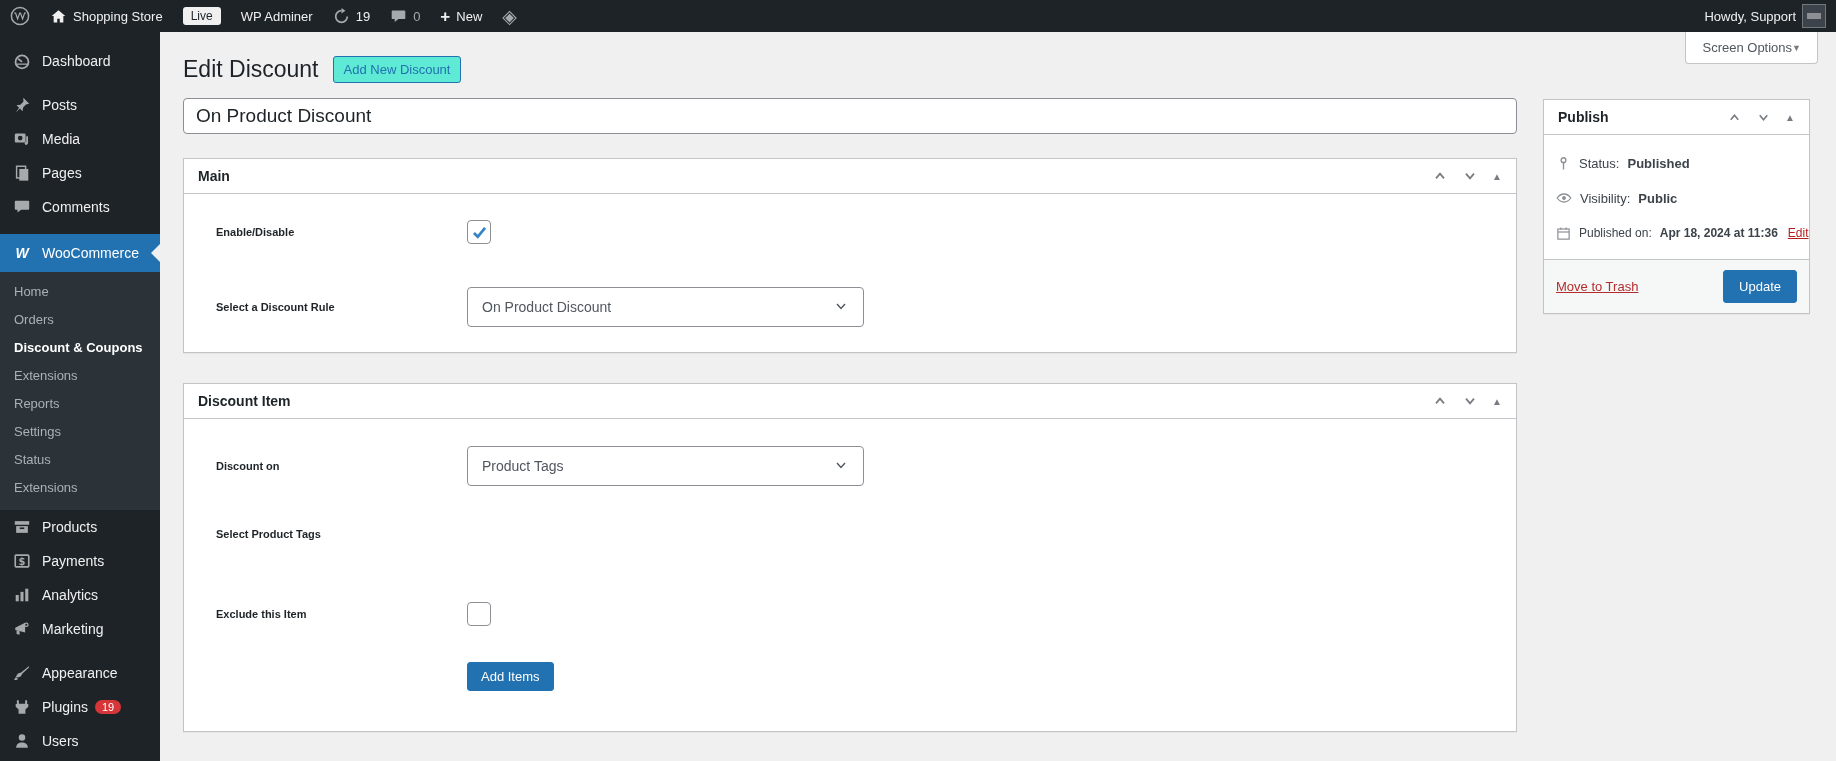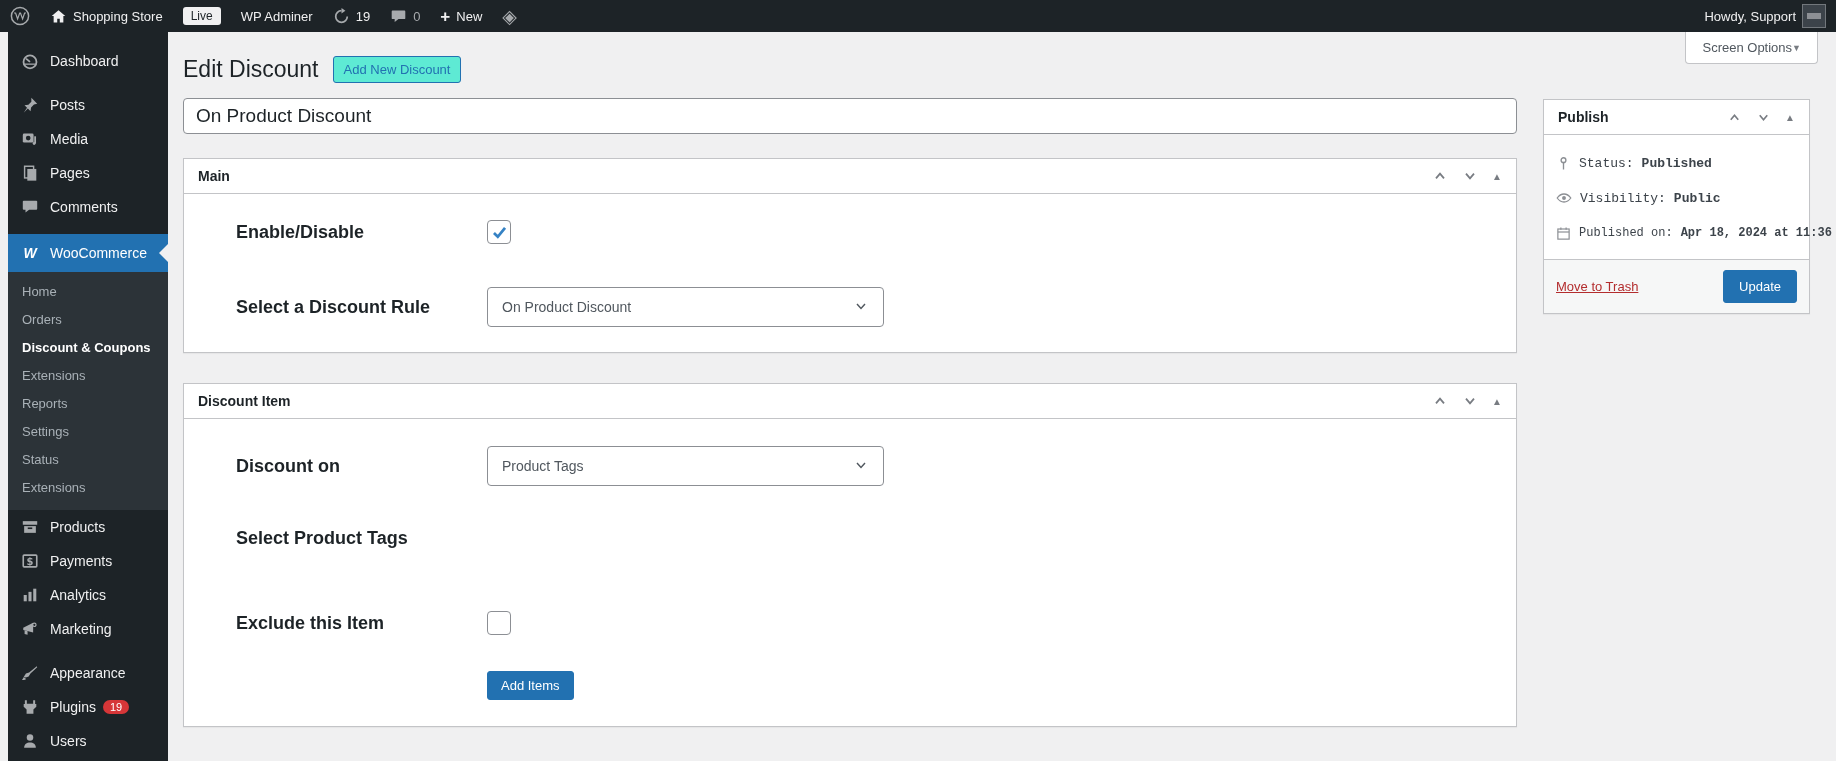--- a/index.html
+++ b/index.html
@@ -12,21 +12,21 @@
   .ab-item svg { display:block; }
   .ab-count-dim { color:#a7aaad; }
   .live-badge { background:#f0f0f1; color:#1d2327; border-radius:3px; padding:2px 8px; font-size:12px; line-height:14px; }
   .ab-right { margin-left:auto; display:flex; align-items:center; }
   .avatar { width:24px; height:24px; background:#3c434a; border:1px solid #72777c; display:flex; align-items:center; justify-content:center; }
   .avatar span { display:block; width:14px; height:6px; background:#8c8f94; }
   .diamond-glyph { font-size:19px; color:#a7aaad; line-height:1; }
   .plus-glyph { font-size:17px; font-weight:bold; line-height:1; }
 
   
-  #sidebar { position:absolute; top:32px; left:8px; width:160px; height:729px; background:#1d2327; padding-top:12px; z-index:40; }
+  #sidebar { position:absolute; top:32px; left:0; width:160px; height:729px; background:#1d2327; padding-top:12px; z-index:40; }
   .mi { height:34px; display:flex; align-items:center; padding-left:12px; color:#f0f0f1; font-size:14px; cursor:pointer; }
   .mi .mico { width:20px; height:20px; margin-right:10px; display:flex; align-items:center; justify-content:center; color:#a7aaad; }
   .mi-sep { height:10px; }
   .mi-active { background:#2271b1; color:#fff; height:38px; position:relative; }
   .mi-active .mico { color:#fff; font-weight:bold; font-style:italic; }
   .mi-arrow { position:absolute; right:0; top:50%; margin-top:-9px; width:0; height:0; border-top:9px solid transparent; border-bottom:9px solid transparent; border-right:9px solid #f0f0f1; }
   .submenu { background:#2c3338; padding:6px 0 8px; }
   .smi { height:28px; line-height:28px; padding-left:14px; color:#a9b1b7; font-size:13px; cursor:pointer; }
   .smi-active { color:#fff; font-weight:bold; }
   .badge { background:#d63638; color:#fff; border-radius:9px; font-size:11px; padding:1px 7px; margin-left:7px; font-weight:normal; }
@@ -46,41 +46,41 @@
   .title-input { width:100%; height:36px; border:1px solid #8c8f94; border-radius:4px; background:#fff; padding:0 12px; font-size:19px; color:#1d2327; font-family:inherit; margin-bottom:24px; display:block; }
 
   .postbox { background:#fff; border:1px solid #c3c4c7; box-shadow:0 1px 1px rgba(0,0,0,.04); margin-bottom:30px; }
   .pb-header { height:35px; display:flex; align-items:center; padding:0 14px; border-bottom:1px solid #c3c4c7; }
   .pb-title { font-size:14px; font-weight:bold; color:#1d2327; }
   .pb-controls { margin-left:auto; display:flex; align-items:center; gap:14px; color:#787c82; }
   .pb-controls .ctl { cursor:pointer; display:flex; align-items:center; }
   .tri { font-size:10px; color:#787c82; }
 
   .frow { display:flex; align-items:center; padding-left:32px; }
-  .flabel { width:251px; font-weight:bold; font-size:18px; color:#1d2327; flex:none;margin-left:20px; }
+  .flabel { width:251px; font-weight:bold; font-size:11px; color:#1d2327; flex:none; }
 
   .fakeselect { width:397px; height:40px; border:1px solid #8c8f94; border-radius:4px; background:#fff; display:flex; align-items:center; padding:0 14px; color:#50575e; font-size:14px; cursor:pointer; }
   .fakeselect .sel-arrow { margin-left:auto; }
 
   .checkbox { width:24px; height:24px; border:1px solid #8c8f94; border-radius:4px; background:#fff; display:flex; align-items:center; justify-content:center; cursor:pointer; }
 
   
   .combo { position:relative; width:452px; }
   .tags-input { width:452px; height:44px; border:2px solid #1e1e1e; background:#fff; padding:0 10px; font-size:14px; font-family:inherit; display:block; }
   .dropdown { position:absolute; top:44px; left:0; width:452px; background:#fff; border:1px solid #b0b3b8; border-top:none; z-index:5; box-shadow:0 2px 4px rgba(0,0,0,.1); border-radius:0 0 3px 3px; }
   .dd-option { height:35px; line-height:35px; padding:0 10px; font-size:13px; color:#666; cursor:pointer; position:relative; }
   .dd-option.hl { background:#1b79ae; color:#fff; }
   .hand-cursor { position:absolute; left:255px; top:20px; z-index:6; }
 
   .add-items-btn { background:#2271b1; border:1px solid #2271b1; color:#ffffff; border-radius:3px; padding:6px 13px; font-size:13px; font-family:inherit; cursor:pointer; }
 
   
   #publish-box { margin-bottom:0; }
   .pub-body { padding:18px 12px 16px; }
-  .pub-row { display:flex; align-items:center; gap:8px; height:20px; margin-bottom:15px; color:#3c434a; white-space:nowrap;font-family:Liberation Mono, monospace; }
+  .pub-row { display:flex; align-items:center; gap:8px; height:20px; margin-bottom:15px; color:#3c434a; white-space:nowrap; }
   .pub-row:last-child { margin-bottom:0; }
   .pub-row .picon { color:#8c8f94; flex:none; display:flex; }
   .pub-strong { font-weight:bold; }
   .edit-link { color:#b91c1c; text-decoration:underline; cursor:pointer; margin-left:2px; }
   .pub-footer { border-top:1px solid #c3c4c7; background:#f6f7f7; height:54px; display:flex; align-items:center; justify-content:space-between; padding:0 12px; }
   .trash-link { color:#b32d2e; text-decoration:underline; cursor:pointer; }
   .update-btn { background:#2271b1; border:1px solid #2271b1; color:#fff; border-radius:3px; padding:8px 15px; font-size:13px; font-family:inherit; cursor:pointer; }
   .pub-date-row { font-size:12px; }
 </style>
 </head>
@@ -341,21 +341,21 @@
                 </svg>
               </span>
             <span class="ctl">
                 <svg width="16" height="16" viewBox="0 0 20 20">
                   <polyline points="5,7 10,13 15,7" fill="none" stroke="#787c82" stroke-width="2.2"></polyline>
                 </svg>
               </span>
             <span class="ctl tri">▲</span>
           </span>
         </div>
-        <div style="padding:27px 0 26px;">
+        <div style="padding:27px 0 40px;">
           <div class="frow" style="margin-bottom:42px;">
             <span class="flabel">Discount on</span>
             <span class="fakeselect">
               <span>Product Tags</span>
               <span class="sel-arrow"><svg width="16" height="16" viewBox="0 0 20 20">
                     <polyline points="5,7.5 10,13 15,7.5" fill="none" stroke="#50575e" stroke-width="1.8"></polyline>
                   </svg></span>
             </span>
           </div>
 

